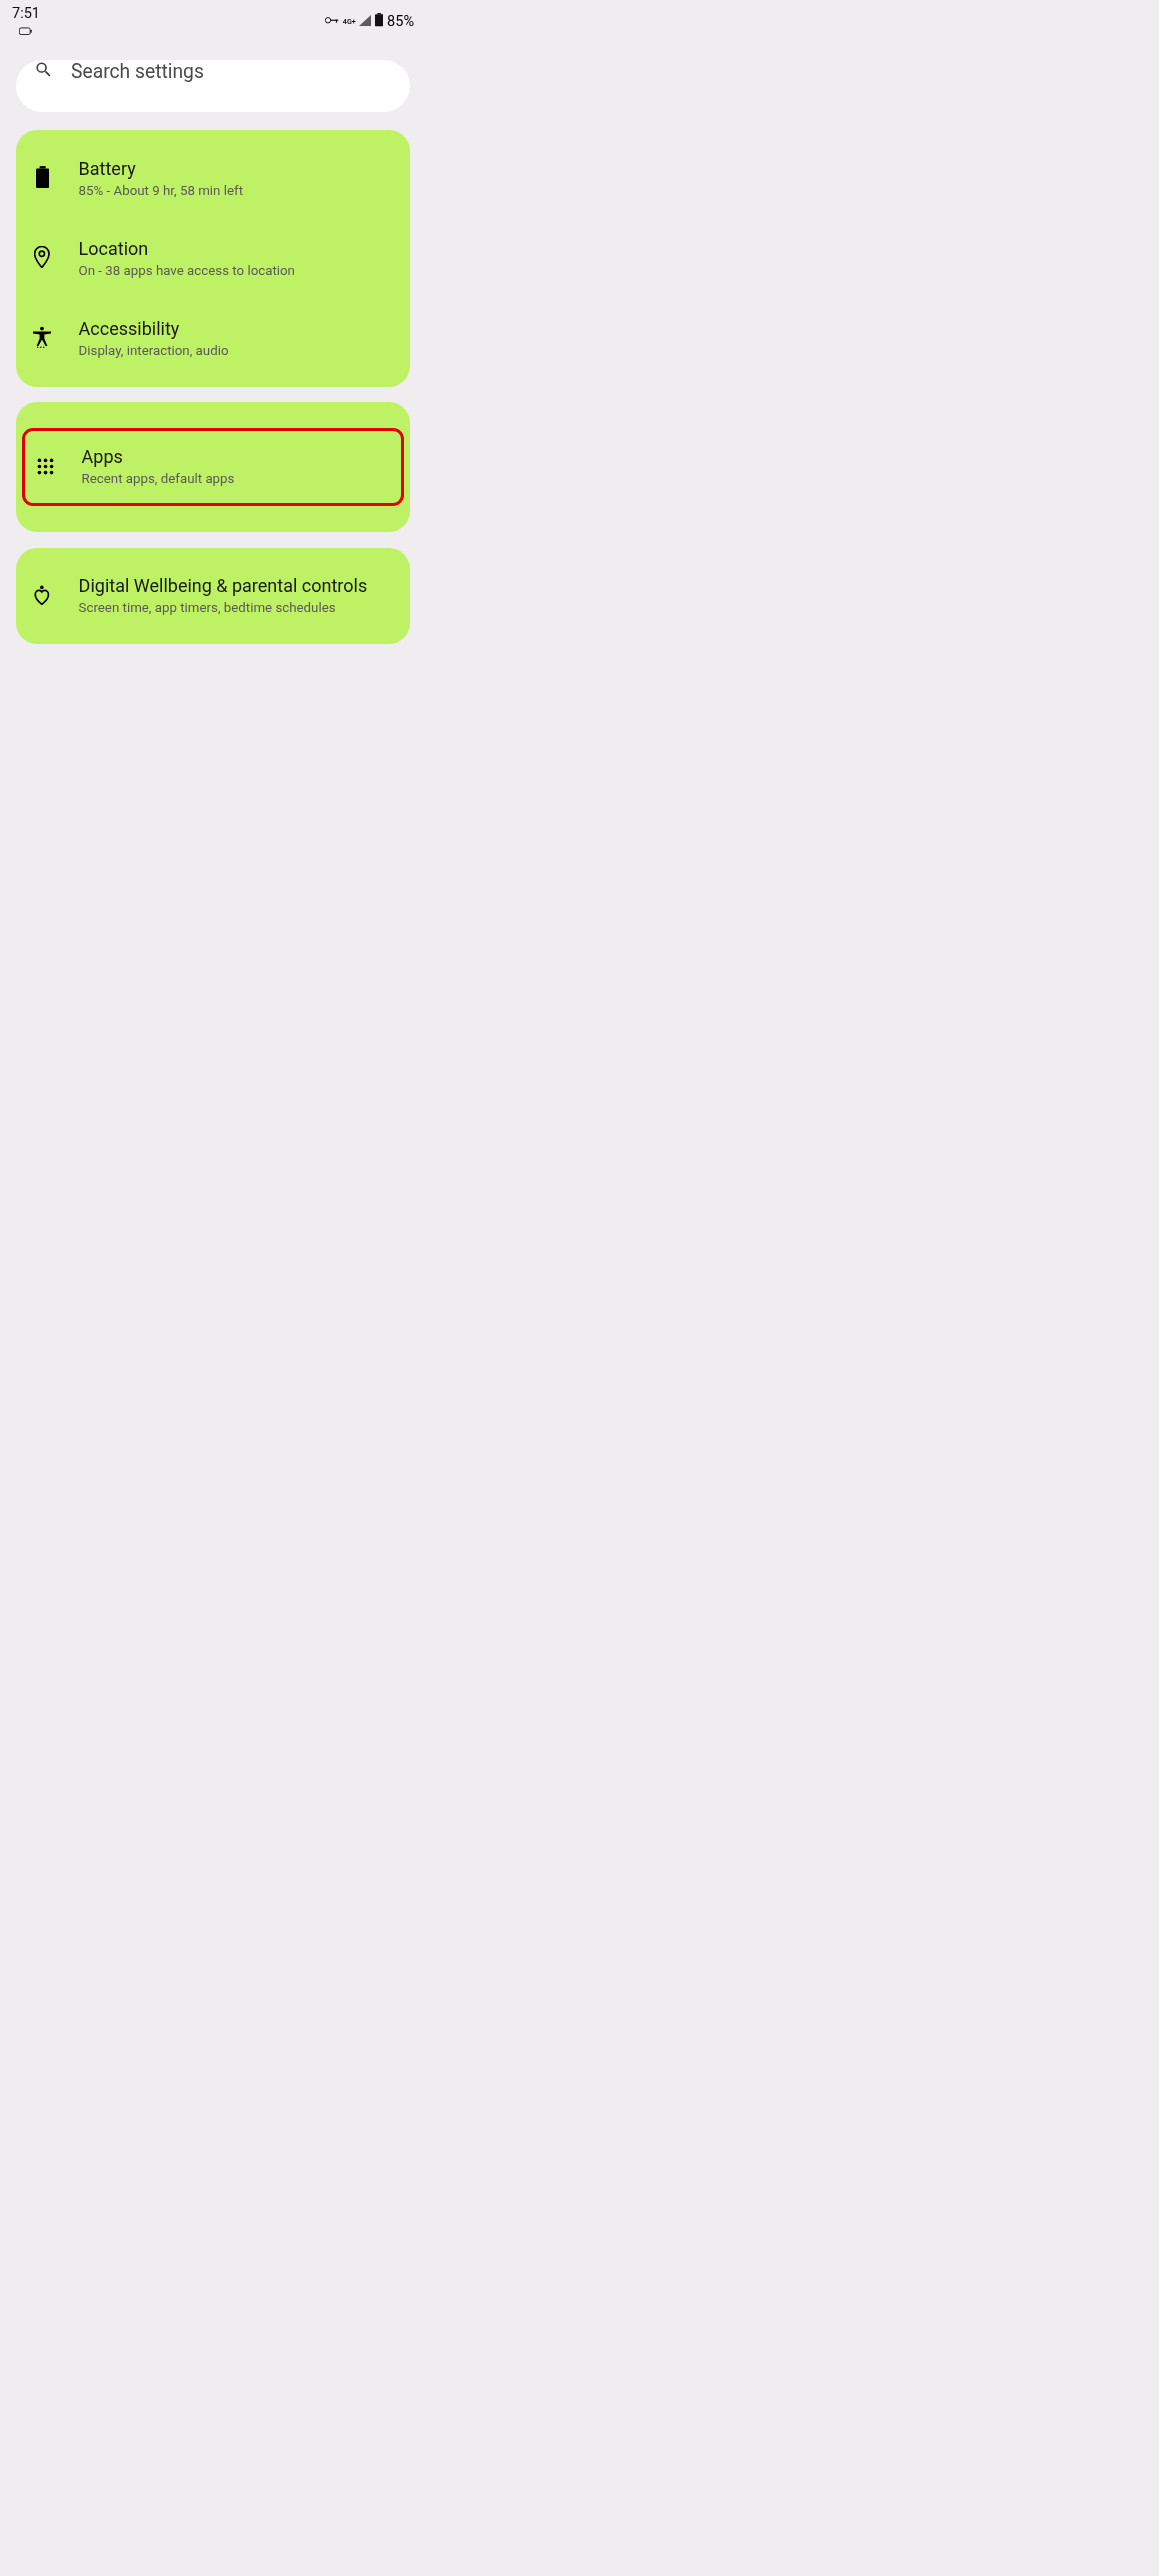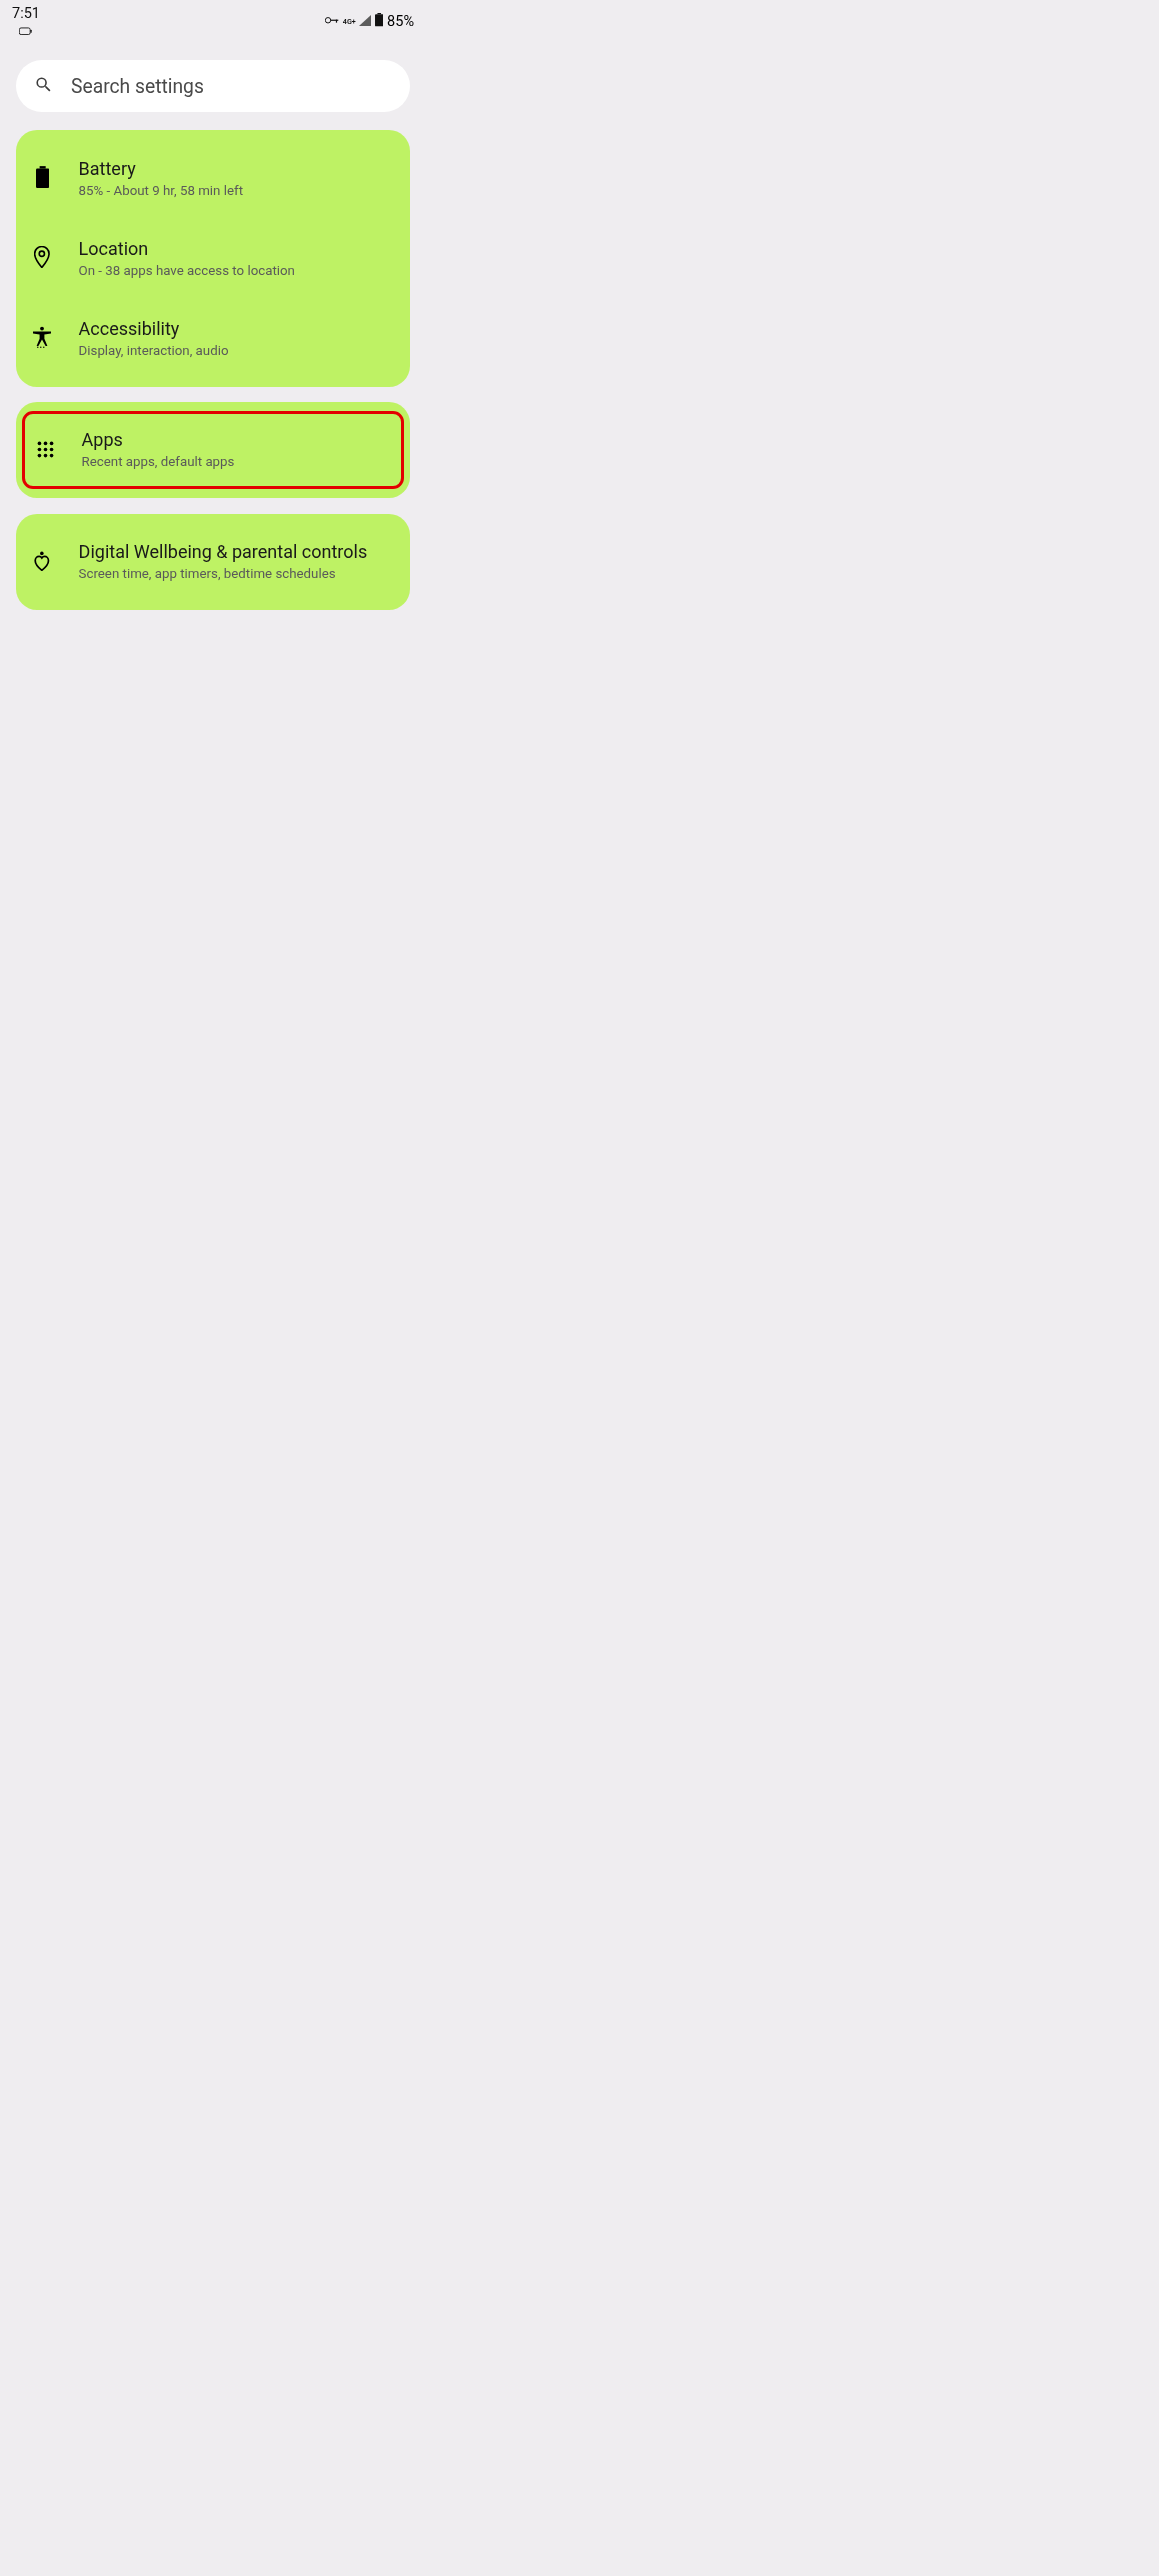--- a/index.html
+++ b/index.html
@@ -21,21 +21,20 @@
   .status-right { display: flex; align-items: center; gap: 3.6px; }
   .clock { font-size: 14.5px; color: #111; font-weight: 400; }
   .battery-pct { font-size: 14.5px; color: #000000; }
   .net-txt { font-size: 7.2px; color: #111; font-weight: 600; }
   .search-bar {
     margin: 18px 15.7px;
     background: #fff;
     border-radius: 27px;
     height: 52px;
     display: flex;
-    align-items: center;
     padding: 0 18px;
     gap: 18px;
   }
   .search-placeholder { font-size: 19.3px; color: #4a4a4a; }
   .group {
     margin: 0 15.7px 15.7px;
     background: #bef264;
     border-radius: 21px;
     padding: 8.5px 0;
   }
@@ -60,21 +59,21 @@
     margin-bottom: 2.4px;
   }
   .row-text .subtitle {
     font-size: 13.3px;
     color: #5a5a5a;
     line-height: 1.3;
   }
   .highlighted {
     border: 3px solid #e30000;
     border-radius: 11px;
-    margin: 0 6px;
+    margin: 17px 6px;
     padding: 15.7px 11px;
   }
 </style>
 </head>
 <body>
 
 <div class="status-bar">
   <div class="status-left">
     <span class="clock">7:51</span>
     <span>

